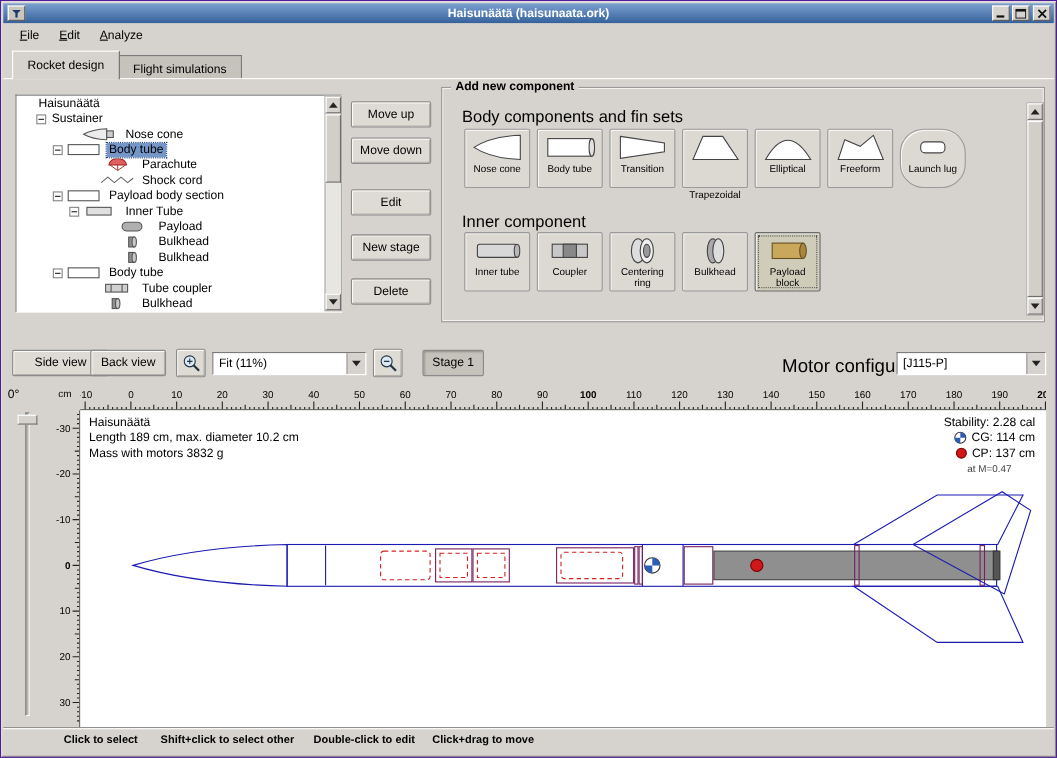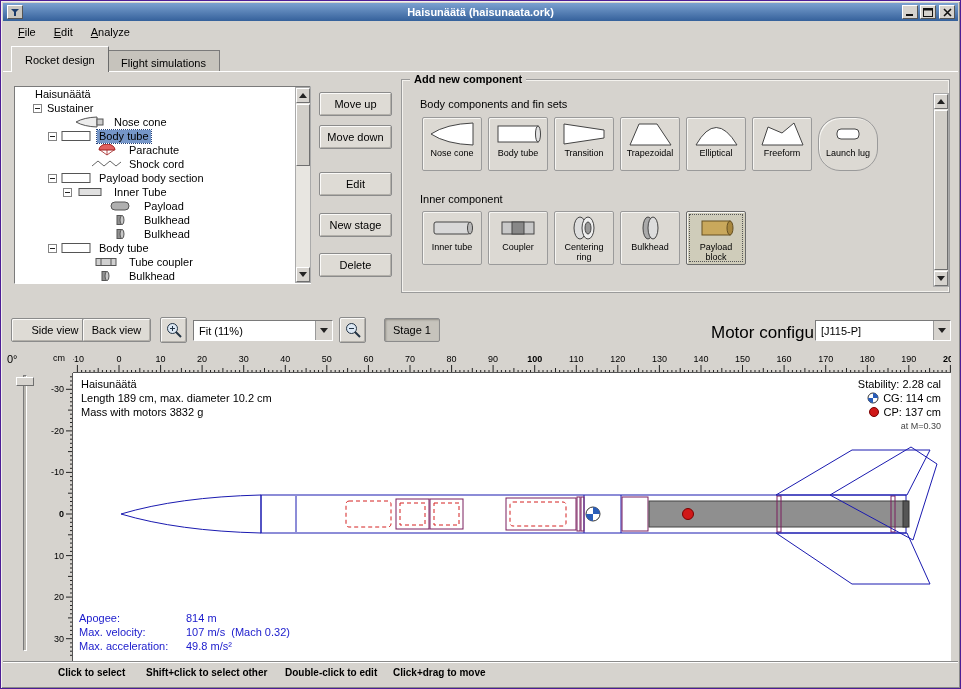--- a/index.html
+++ b/index.html
@@ -46,41 +46,41 @@
   .sb{position:absolute;width:16px;background:#e8e6e1;border:1px solid #aaa;}
   .sb-arrow{position:absolute;left:0;width:14px;height:15px;background:#d6d3ce;border:1px solid;border-color:#fff #6f6f6f #6f6f6f #fff;display:flex;align-items:center;justify-content:center;}
   .sb-thumb{position:absolute;left:0;width:14px;background:#d2cfc9;border:1px solid;border-color:#fff #6f6f6f #6f6f6f #fff;}
   .tri{width:0;height:0;border-left:4px solid transparent;border-right:4px solid transparent;}
   .tri.up{border-bottom:5px solid #222;}
   .tri.down{border-top:5px solid #222;}
   
   .addcomp{position:absolute;left:400px;top:78px;width:549px;height:214px;border:1px solid #9a9a9a;
            box-shadow:inset 0 0 0 1px #f4f2ee;}
   .addcomp-legend{position:absolute;left:8px;top:-7px;background:#d6d3ce;padding:0 4px;font-weight:bold;}
-  .group-label{position:absolute;font-size:11px;}
+  .group-label{position:absolute;font-size:15px;}
   .comp-btn{position:absolute;width:60px;height:54px;background:#dcd9d3;border:1px solid #9a9a9a;border-radius:2px;
             box-shadow:inset 1px 1px 0 #f6f5f2;display:flex;flex-direction:column;align-items:center;padding:2px 1px 1px;}
   .comp-btn.sel{background:#cfccba;border-color:#6b6b6b;outline:1px dotted #555;outline-offset:-4px;}
   .comp-icon{height:28px;display:flex;align-items:center;}
   .comp-label{font-size:9px;line-height:10px;text-align:center;color:#000;}
   
   .combo{position:absolute;height:21px;background:#fff;border:1px solid;border-color:#7a7a7a #fff #fff #7a7a7a;display:flex;align-items:center;}
   .combo-value{flex:1;padding-left:5px;font-size:11px;white-space:nowrap;overflow:hidden;}
   .combo-arrow{width:17px;height:100%;background:#d6d3ce;border-left:1px solid #9a9a9a;display:flex;align-items:center;justify-content:center;}
   .toolbar-label{position:absolute;font-size:17px;margin-left:16px;}
   
   .rot-label{position:absolute;left:6px;top:352px;font-size:11px;}
   .rot-track{position:absolute;left:22px;top:374px;width:4px;height:276px;background:#b9b6b0;border:1px solid;border-color:#7a7a7a #fff #fff #7a7a7a;}
   .rot-handle{position:absolute;left:15px;top:376px;width:18px;height:9px;background:#d6d3ce;border:1px solid;border-color:#fff #6f6f6f #6f6f6f #fff;}
   .ruler-corner{position:absolute;left:46px;top:350px;width:26px;height:22px;font-size:9px;padding:2px 0 0 6px;}
   .h-ruler{position:absolute;left:72px;top:350px;width:878px;height:22px;border-bottom:1px solid #555;background:#d6d3ce;overflow:hidden;}
   .v-ruler{position:absolute;left:46px;top:372px;width:26px;height:288px;border-right:1px solid #555;background:#d6d3ce;overflow:hidden;}
   .canvas{position:absolute;left:72px;top:372px;width:878px;height:288px;background:#fff;overflow:hidden;}
   .canvas-info{position:absolute;left:8px;top:4px;line-height:14px;font-size:11px;}
-  .stab-block{position:absolute;right:10px;top:4px;text-align:right;font-size:11px;line-height:14px;}
+  .stab-block{position:absolute;right:10px;top:4px;text-align:center;font-size:11px;line-height:14px;}
   .stab-row{display:flex;justify-content:flex-end;align-items:center;gap:4px;}
   .stab-mach{font-size:9px;color:#444;}
   .flight-block{position:absolute;left:6px;bottom:8px;color:var(--flight-text);font-size:11px;line-height:14px;}
   .flight-row{display:flex;}
   .flight-label{width:107px;}
   .flight-value{white-space:pre;}
   .r-blue{stroke:var(--outline-blue);fill:none;stroke-width:1;}
   .r-maroon{stroke:var(--component-maroon);fill:none;stroke-width:1;}
   .r-dash{stroke:var(--dashed-red);fill:none;stroke-width:1;stroke-dasharray:4 3;}
   
@@ -293,21 +293,21 @@
       <span class="comp-label">Body tube</span>
     </button>
     <button class="comp-btn" style="left:152px;top:37px;">
       <span class="comp-icon">
           <svg width="48" height="28">
             <path d="M4,4 L44,10 L44,18 L4,24 Z" fill="#fff" stroke="#444"></path>
           </svg>
         </span>
       <span class="comp-label">Transition</span>
     </button>
-    <button class="comp-btn" style="left:218px;top:37px;">
+    <button class="comp-btn" style="left:218px;top:37px;gap:24px;">
       <span class="comp-icon">
           <svg width="48" height="28">
             <path d="M4,25 L13,4 L31,4 L45,25 Z" fill="#fff" stroke="#444"></path>
           </svg>
         </span>
       <span class="comp-label">Trapezoidal</span>
     </button>
     <button class="comp-btn" style="left:284px;top:37px;">
       <span class="comp-icon">
           <svg width="48" height="28">
@@ -799,37 +799,23 @@
             <path d="M6,6 L6,11 A5,5 0 0 1 1,6 Z" fill="var(--cg-blue)"></path>
           </svg>
         <span>CG: 114 cm</span>
       </div>
       <div class="stab-row">
         <svg width="12" height="12">
             <circle cx="6" cy="6" r="4.5" fill="var(--cp-red)" stroke="#7a0000"></circle>
           </svg>
         <span>CP: 137 cm</span>
       </div>
-      <div class="stab-mach">at M=0.30</div>
-    </div>
-
-    <div class="flight-block">
-      <div class="flight-row">
-        <span class="flight-label">Apogee:</span>
-        <span class="flight-value">814 m</span>
-      </div>
-      <div class="flight-row">
-        <span class="flight-label">Max. velocity:</span>
-        <span class="flight-value">107 m/s  (Mach 0.32)</span>
-      </div>
-      <div class="flight-row">
-        <span class="flight-label">Max. acceleration:</span>
-        <span class="flight-value">49.8 m/s²</span>
-      </div>
-    </div>
+      <div class="stab-mach">at M=0.47</div>
+    </div>
+
   </div>
 
   <div class="statusbar">
     <span class="hint" style="left:55px;">Click to select</span>
     <span class="hint" style="left:143px;">Shift+click to select other</span>
     <span class="hint" style="left:282px;">Double-click to edit</span>
     <span class="hint" style="left:390px;">Click+drag to move</span>
   </div>
 
 </div>

